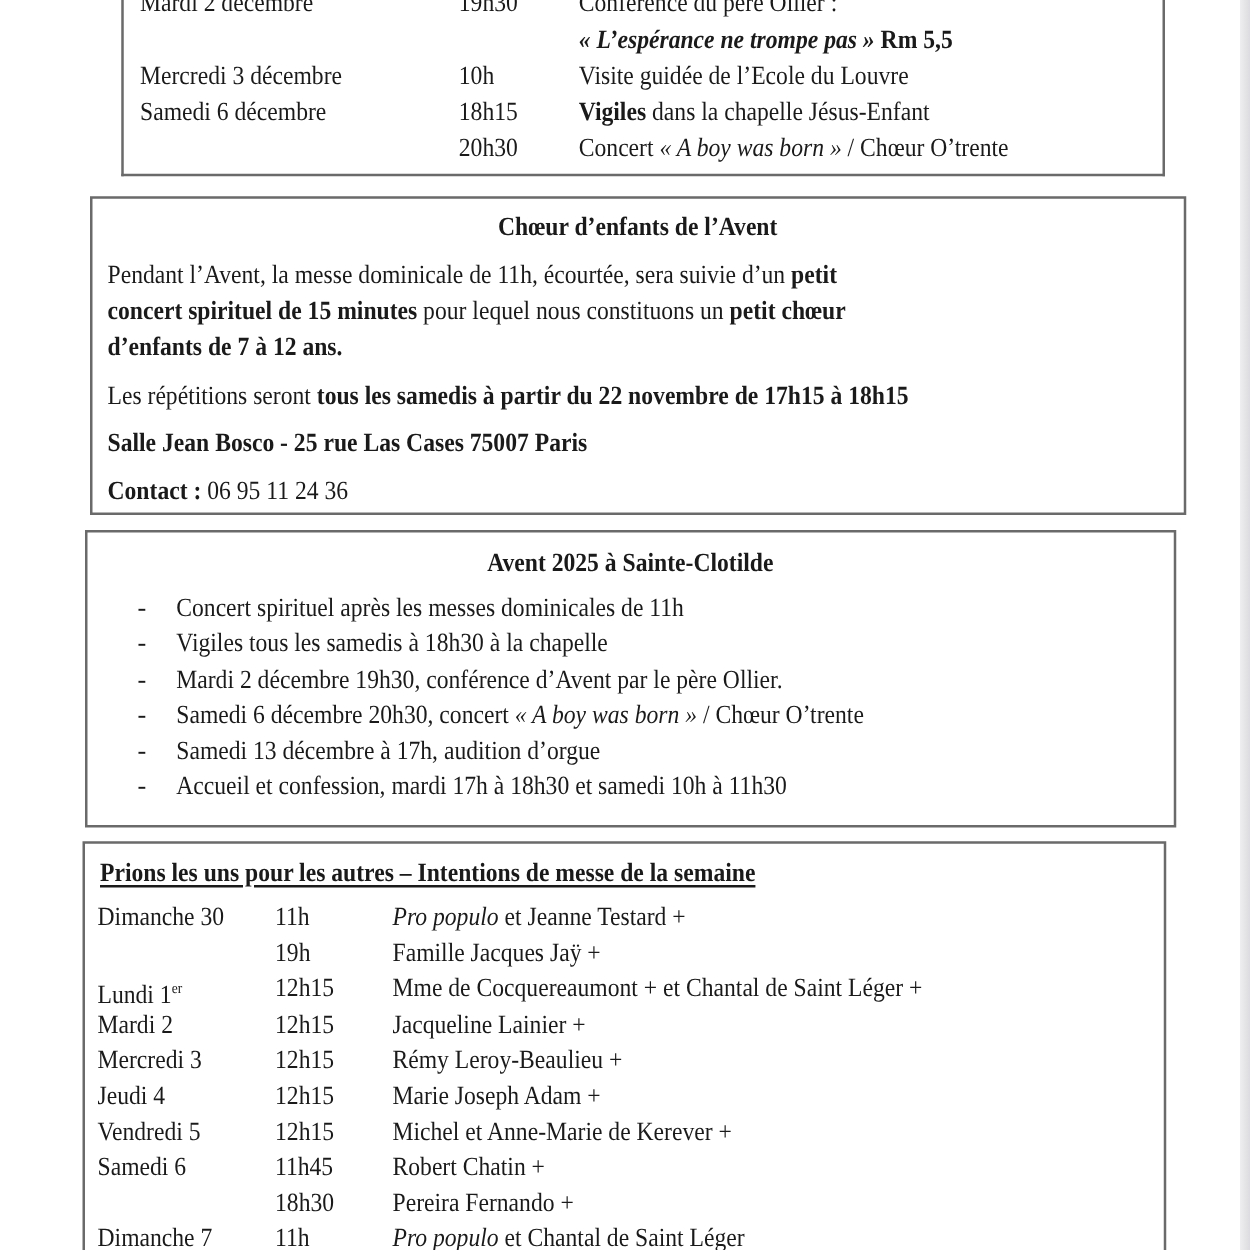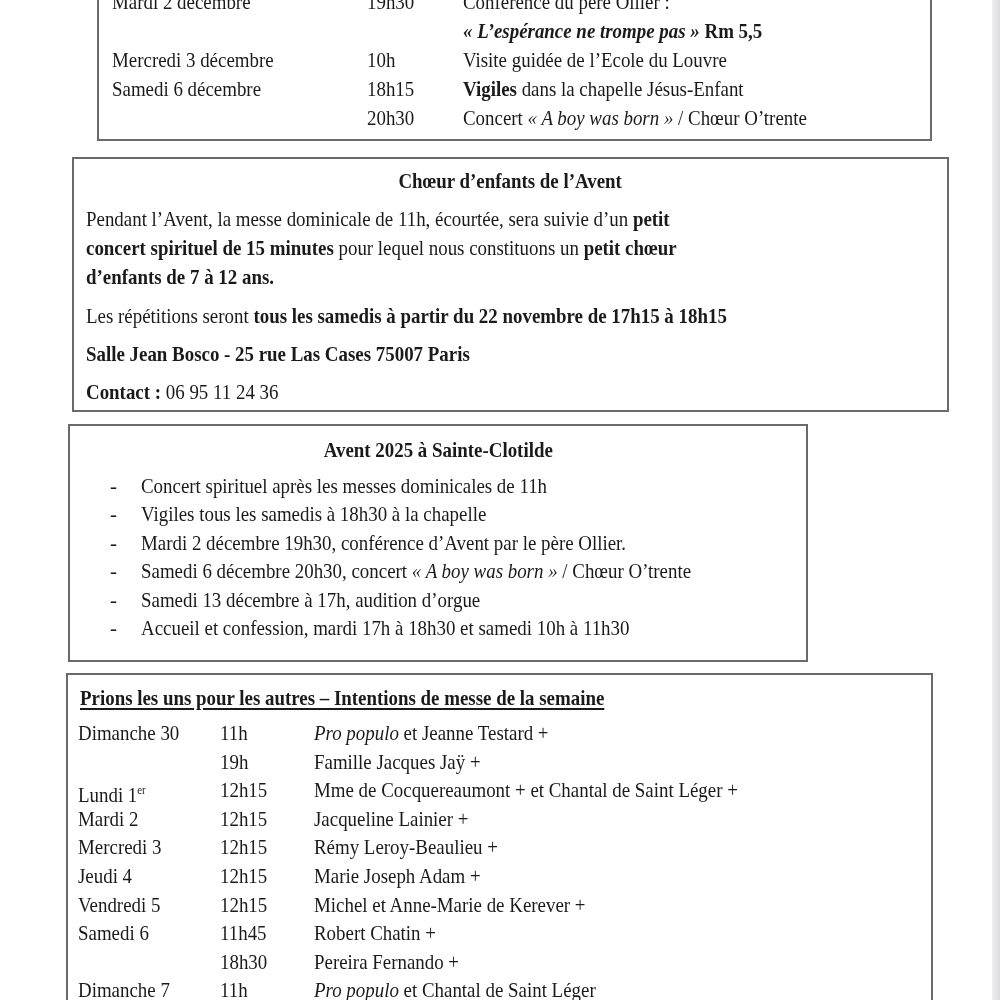--- a/index.html
+++ b/index.html
@@ -22,21 +22,21 @@
   .txt { position: absolute; font-size: 21px; line-height: 24px; white-space: nowrap; transform-origin: left top; }
   .condensed { transform: scaleX(0.9); }
   b, .b { font-weight: bold; }
   i, .i { font-style: italic; }
 
   
   #box1 { left: 97px; top: -20px; width: 835px; height: 161px; border-top: none; }
   
   #box2 { left: 72px; top: 157px; width: 877px; height: 255px; }
   
-  #box3 { left: 68px; top: 424px; width: 740px; height: 238px; padding-left: 22px; }
+  #box3 { left: 68px; top: 424px; width: 873px; height: 238px; padding-left: 22px; }
   
   #box4 { left: 66px; top: 673px; width: 867px; height: 340px; }
 
   .center-title { position: absolute; left: 0; right: 0; text-align: center; font-weight: bold; font-size: 21px; line-height: 24px; }
   .sup { font-size: 12px; vertical-align: 8px; }
   .u { text-decoration: underline; text-underline-offset: 3px; }
 </style>
 </head>
 <body>
 

